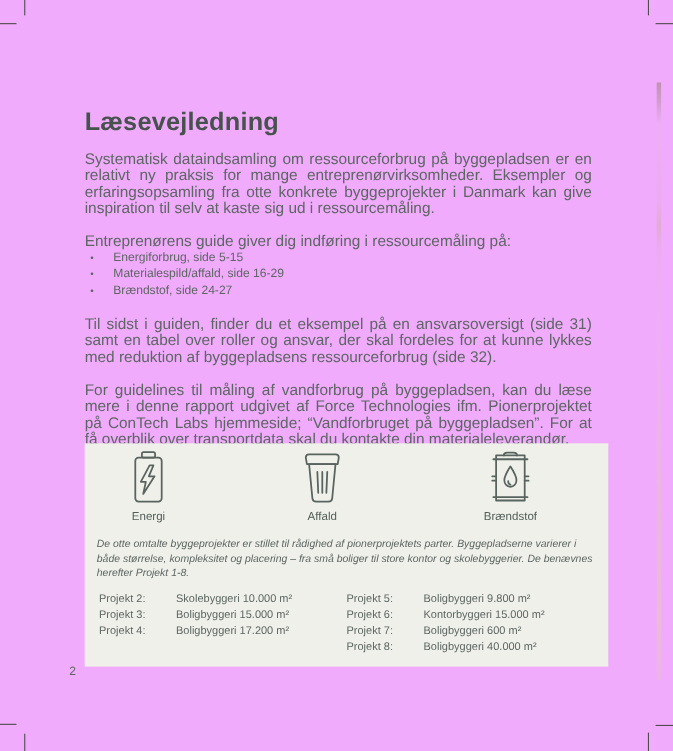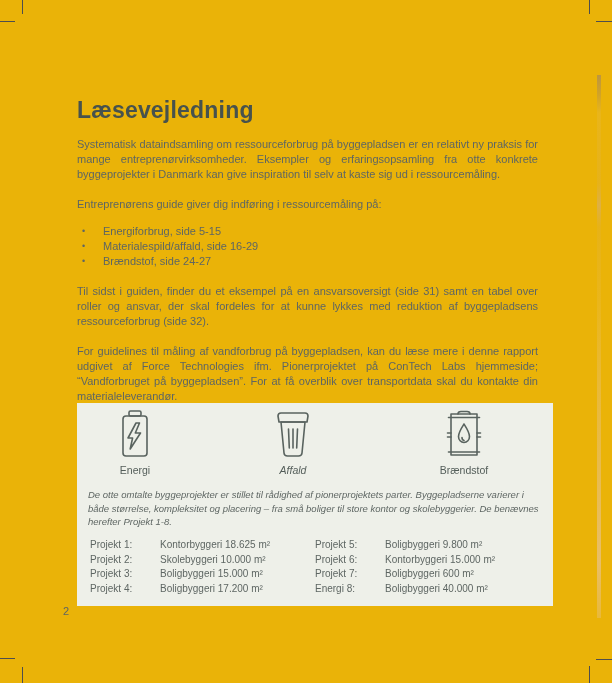--- a/index.html
+++ b/index.html
@@ -4,21 +4,21 @@
 <style>
   * { margin:0; padding:0; box-sizing:border-box; }
   html,body { width:612px; height:683px; }
   body {
     font-family:"Liberation Sans","DejaVu Sans",sans-serif;
     background:#ffffff;
     position:relative;
     overflow:hidden;
     -webkit-font-smoothing:antialiased;
   }
-  .page { position:absolute; inset:0; width:612px; height:683px; background:#eab308; }
+  .page { position:absolute; inset:0; width:612px; height:683px; background:#f0abfc; }
 
   
   .cropmark { position:absolute; background:#4e4e4e; }
   .cm-tl-v { left:22px; top:0; width:1px; height:14px; }
   .cm-tl-h { left:0; top:21px; width:15px; height:1px; }
   .cm-tr-v { left:589px; top:0; width:1px; height:14px; }
   .cm-tr-h { right:0; top:21px; width:16px; height:1px; }
   .cm-bl-v { left:22px; bottom:0; width:1px; height:16px; }
   .cm-bl-h { left:0; top:658px; width:15px; height:1px; }
   .cm-br-v { left:589px; bottom:0; width:1px; height:17px; }
@@ -41,43 +41,43 @@
       rgba(231,200,183,0.28) 100%);
   }
 
   
   .textcol { position:absolute; left:77px; top:97px; width:461px; color:#5e6663; }
   h1.doc-title {
     font-size:23px; font-weight:bold; color:#47524d;
     letter-spacing:0.2px; margin-bottom:13px;
   }
   .textcol p {
-    font-size:11px; line-height:15px; text-align:justify; margin-bottom:15px;
+    font-size:14px; line-height:15px; text-align:justify; margin-bottom:15px;
     color:#5e6663;
   }
-  .textcol p.tight { margin-bottom:12px; text-align:left; }
+  .textcol p.tight { margin-bottom:0; text-align:left; }
   ul.guide-list { list-style:none; margin-bottom:15px; }
   ul.guide-list li {
     font-size:11px; line-height:15px; padding-left:26px; position:relative;
   }
   ul.guide-list li::before {
     content:"•"; position:absolute; left:5px; top:0; font-size:9px; color:#5e6663;
   }
 
   
   .infobox {
     position:absolute; left:77px; top:403px; width:476px; height:203px;
     background:#eef0e9;
   }
   .icon-group { position:absolute; top:6px; width:116px; text-align:center; }
   .icon-group .ic { height:50px; display:flex; align-items:flex-end; justify-content:center; }
   .icon-group svg { display:block; }
   .icon-label { font-size:10.5px; color:#535d59; margin-top:5px; }
   .ig-1 { left:0; }
-  .ig-2 { left:158px;font-style:italic; }
+  .ig-2 { left:158px; }
   .ig-3 { left:329px; }
 
   .box-desc {
     position:absolute; left:11px; top:85px; width:452px;
     font-size:9.5px; line-height:13.5px; color:#5e6663;font-style:italic;
   }
   .projects { position:absolute; top:135px; left:0; width:476px; font-size:10px; color:#5e6663; }
   .proj-col { position:absolute; top:0; }
   .proj-col.left  { left:13px; }
   .proj-col.right { left:238px; }
@@ -164,24 +164,20 @@
         </svg>
       </div>
       <div class="icon-label">Brændstof</div>
     </div>
 
     <div class="box-desc">De otte omtalte byggeprojekter er stillet til rådighed af pionerprojektets parter. Byggepladserne varierer i både størrelse, kompleksitet og placering – fra små boliger til store kontor og skolebyggerier. De benævnes herefter Projekt 1-8.</div>
 
     <div class="projects">
       <div class="proj-col left">
         <div class="proj-row">
-          <span class="proj-label">Projekt 1:</span>
-          <span class="proj-value">Kontorbyggeri 18.625 m²</span>
-        </div>
-        <div class="proj-row">
           <span class="proj-label">Projekt 2:</span>
           <span class="proj-value">Skolebyggeri 10.000 m²</span>
         </div>
         <div class="proj-row">
           <span class="proj-label">Projekt 3:</span>
           <span class="proj-value">Boligbyggeri 15.000 m²</span>
         </div>
         <div class="proj-row">
           <span class="proj-label">Projekt 4:</span>
           <span class="proj-value">Boligbyggeri 17.200 m²</span>
@@ -194,21 +190,21 @@
         </div>
         <div class="proj-row">
           <span class="proj-label">Projekt 6:</span>
           <span class="proj-value">Kontorbyggeri 15.000 m²</span>
         </div>
         <div class="proj-row">
           <span class="proj-label">Projekt 7:</span>
           <span class="proj-value">Boligbyggeri 600 m²</span>
         </div>
         <div class="proj-row">
-          <span class="proj-label">Energi 8:</span>
+          <span class="proj-label">Projekt 8:</span>
           <span class="proj-value">Boligbyggeri 40.000 m²</span>
         </div>
       </div>
     </div>
   </div>
 
   <div class="page-number">2</div>
 
 </div>
 

